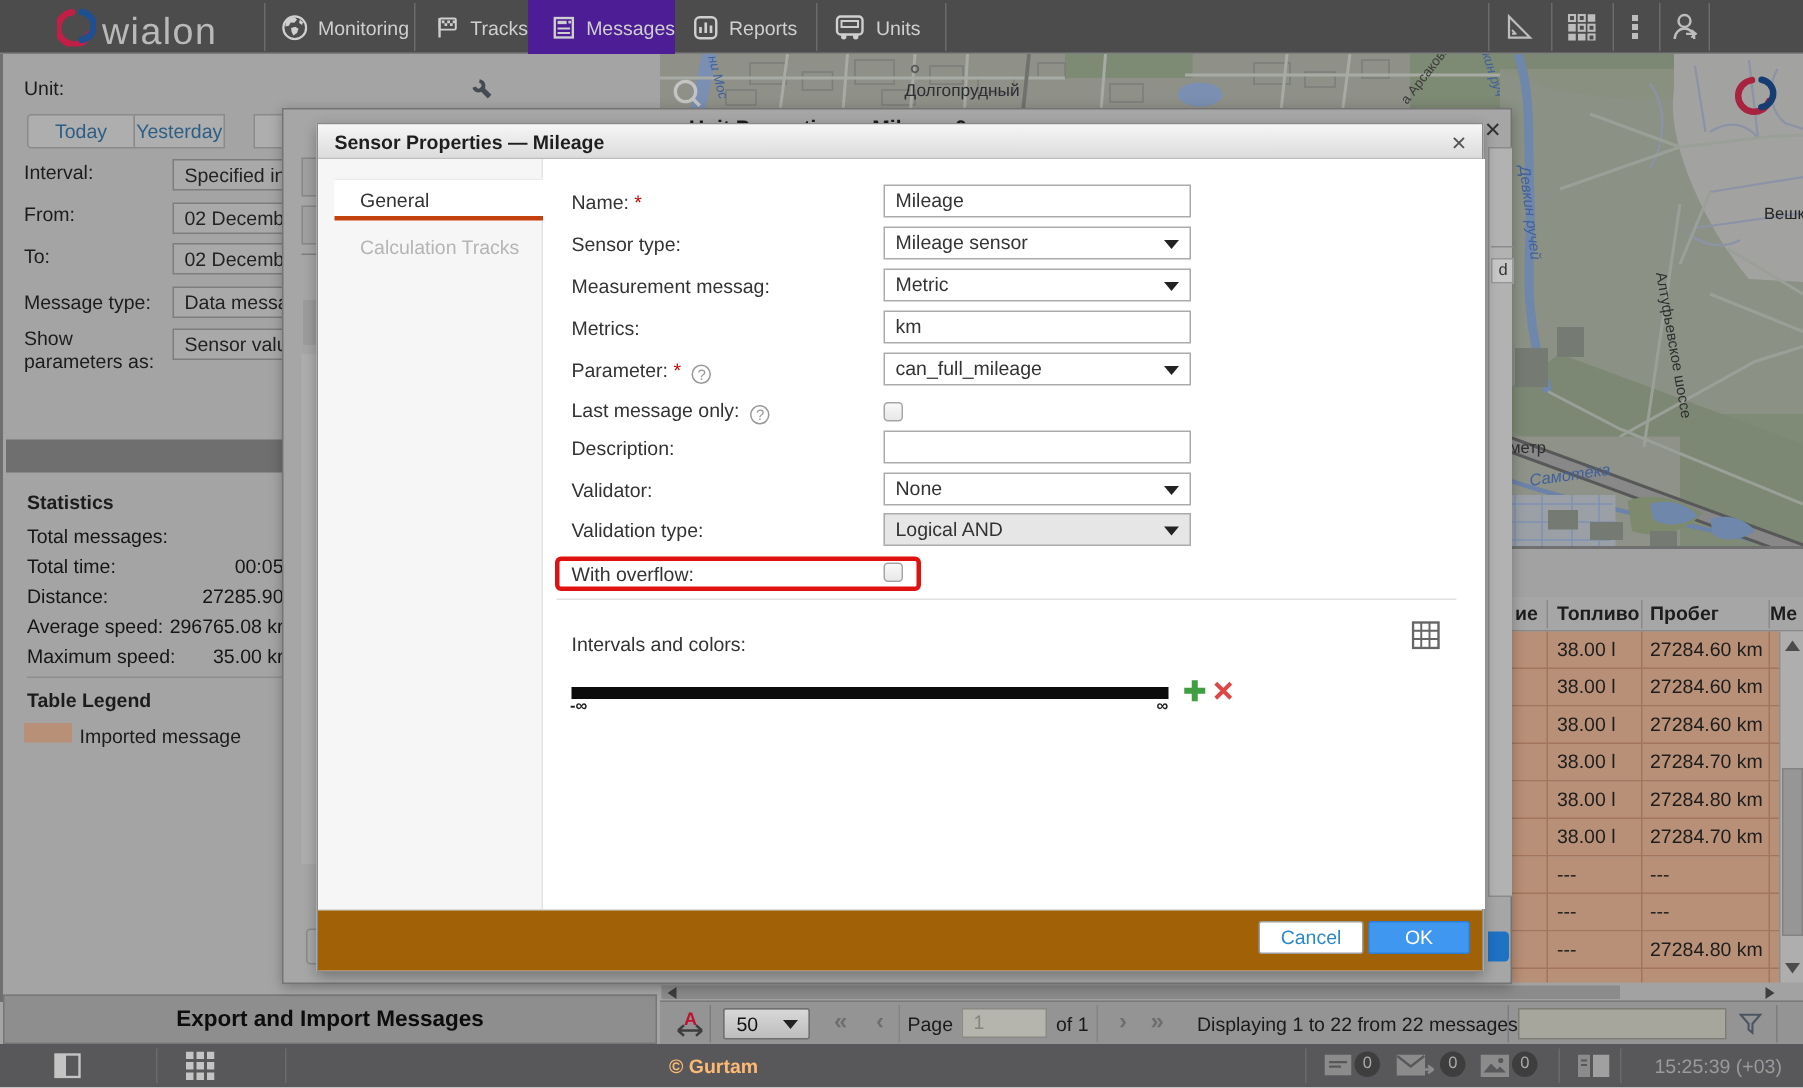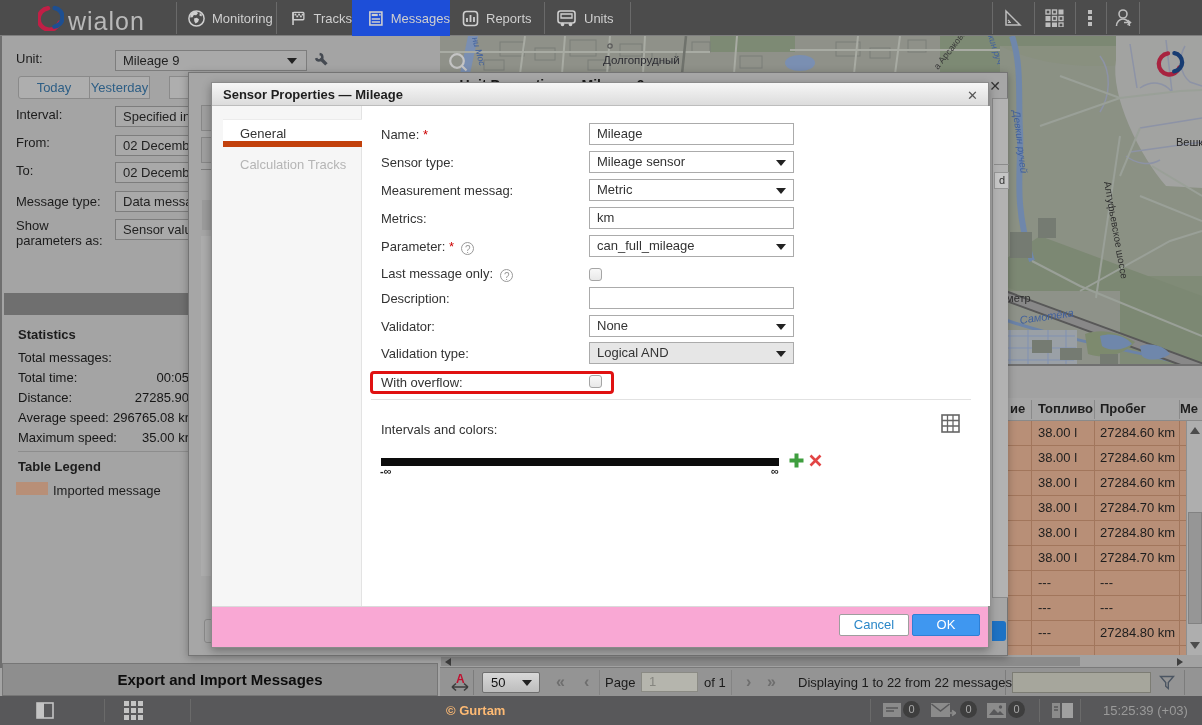--- a/index.html
+++ b/index.html
@@ -4,21 +4,21 @@
 <style>
 * { margin:0; padding:0; box-sizing:border-box; }
 html,body { width:1202px; height:725px; overflow:hidden; font-family:"Liberation Sans",sans-serif; }
 #app { position:relative; width:1202px; height:725px; background:#a4a4a4; }
 .abs { position:absolute; }
 
 
 #topbar { position:absolute; left:0; top:0; width:1202px; height:36px; background:#4c4c4c; border-bottom:1px solid #7e7e7e; }
 #topbar .sep { position:absolute; top:2px; width:1px; height:32px; background:#6a6a6a; }
 .tab { position:absolute; top:0; height:36px; display:flex; align-items:center; color:#cfcfcf; font-size:13px; }
-.tab.active { background:#1d4ed8; }
+.tab.active { background:#4c1d95; }
 #logo-wialon { position:absolute; left:68px; top:7px; color:#b9b9b9; font-size:25px; letter-spacing:1px; }
 
 
 #leftpanel { position:absolute; left:0; top:36px; width:440px; height:632px; background:#a4a4a4; border-left:2px solid #6f6f6f; }
 #leftpanel .lbl { position:absolute; color:#1c1c1c; font-size:13px; }
 .ctl { position:absolute; background:#a9a9a9; border:1px solid #7d7d7d; color:#222; font-size:13px; }
 .tabbtn { position:absolute; top:40px; height:23px; background:#aeaeae; border:1px solid #8a8a8a; color:#2d5e85; font-size:13px; text-align:center; line-height:21px; }
 #darkband { position:absolute; left:2px; top:257px; width:438px; height:22px; background:#6f6f6f; }
 .statrow { position:absolute; left:16px; width:171px; color:#161616; font-size:13px; }
 .statval { position:absolute; right:0; top:0; }
@@ -41,29 +41,29 @@
 
 
 #udialog { position:absolute; left:188px; top:72px; width:820px; height:584px; background:#a6a6a6; border:1px solid #747474; box-shadow:0 2px 8px rgba(0,0,0,0.28); }
 #udialog .title { position:absolute; left:-46px; top:4px; width:100%; text-align:center; color:#1b1b1b; font-weight:bold; font-size:14px; }
 
 
 #modal { position:absolute; left:211px; top:82px; width:778px; height:566px; background:#ffffff; border:1px solid #8a8a8a; box-shadow:0 3px 9px rgba(0,0,0,0.32); }
 #mtitle { position:absolute; left:0; top:0; width:776px; height:23px; background:linear-gradient(#f6f6f6,#dcdcdc); border-bottom:1px solid #bdbdbd; }
 #mtitle span { position:absolute; left:11px; top:4px; font-size:13px; font-weight:bold; color:#1e1e1e; }
 #msidebar { position:absolute; left:0; top:23px; width:150px; height:500px; background:#f6f6f6; border-right:1px solid #e3e3e3; }
-#tab-general { position:absolute; left:11px; top:13px; width:139px; height:28px; background:#ffffff; border-top:1px solid #ececec; border-bottom:6px solid #c2410c; font-size:13px; color:#333; line-height:27px; padding-left:17px; }
+#tab-general { position:absolute; left:11px; top:13px; width:139px; height:28px; background:#ffffff; border-top:1px solid #ececec; border-bottom:3px solid #c2410c; font-size:13px; color:#333; line-height:27px; padding-left:17px; }
 #tab-calc { position:absolute; left:28px; top:51px; font-size:13px; color:#b5b5b5; }
 .frow { position:absolute; left:169px; font-size:13px; color:#333; }
 .fld { position:absolute; left:377px; width:205px; height:22px; background:#fff; border:1px solid #ababab; font-size:13px; color:#333; line-height:20px; padding-left:7px; }
 .fld .arr { position:absolute; right:7px; top:8px; width:0; height:0; border-left:5px solid transparent; border-right:5px solid transparent; border-top:6px solid #222; }
 .red { color:#cc0000; }
 .qm { display:inline-block; width:13px; height:13px; border:1px solid #999; border-radius:50%; color:#999; font-size:10px; text-align:center; line-height:13px; vertical-align:-2px; }
 .cbx { position:absolute; left:377px; width:13px; height:13px; background:linear-gradient(#f8f8f8,#e8e8e8); border:1px solid #a5a5a5; border-radius:3px; }
-#mfooter { position:absolute; left:0; top:523px; width:776px; height:41px; background:#f9a8d4; border-top:1px solid #dadada; }
+#mfooter { position:absolute; left:0; top:523px; width:776px; height:41px; background:#a16207; border-top:1px solid #dadada; }
 .btn { position:absolute; top:7px; height:22px; font-size:13px; text-align:center; line-height:20px; border-radius:2px; }
 </style>
 </head>
 <body>
 <div id="app">
 
   <div id="topbar">
     <svg class="abs" style="left:38px;top:5px" width="26" height="26" viewBox="0 0 26 26">
       <path d="M10 3.2 A 10.8 10.8 0 1 0 21.6 17.6" fill="none" stroke="#c11f46" stroke-width="4.4" stroke-linecap="round"></path>
       <path d="M16.6 3.0 A 9.4 9.4 0 0 1 16.4 21.6" fill="none" stroke="#1d4f91" stroke-width="4.4" stroke-linecap="round"></path>
@@ -152,23 +152,20 @@
     <svg class="abs" style="left:1114px;top:8px" width="20" height="20" viewBox="0 0 20 20">
       <circle cx="9" cy="6" r="4" fill="none" stroke="#bdbdbd" stroke-width="1.6"></circle>
       <path d="M2.5 18c0-4 3-7 6.5-7s6.5 3 6.5 7" fill="none" stroke="#bdbdbd" stroke-width="1.6"></path>
       <path d="M10 14.5h6 M13.5 12l3 2.5-3 2.5" fill="none" stroke="#bdbdbd" stroke-width="1.5"></path>
     </svg>
     <div class="sep" style="left:1139px"></div>
   </div>
 
   <div id="leftpanel">
     <div class="lbl" style="left:14px;top:15px">Unit:</div>
-    <div class="ctl" style="left:113px;top:14px;width:192px;height:21px;line-height:19px;padding-left:7px">Mileage 9
-      <span style="position:absolute;right:9px;top:7px;width:0;height:0;border-left:5px solid transparent;border-right:5px solid transparent;border-top:6px solid #222"></span>
-    </div>
     <svg class="abs" style="left:312px;top:16px" width="15" height="15" viewBox="0 0 15 15">
       <path d="M5.6 2.0 A3.2 3.2 0 1 1 2.1 6.1" stroke="#454a52" stroke-width="2.5" fill="none"></path>
       <path d="M6.3 6.3 L12.4 12.4" stroke="#454a52" stroke-width="3.4"></path>
     </svg>
     <div class="tabbtn" style="left:16px;width:72px;border-radius:3px 0 0 3px">Today</div>
     <div class="tabbtn" style="left:87px;width:61px">Yesterday</div>
     <div class="tabbtn" style="left:167px;width:60px"></div>
     <div class="lbl" style="left:14px;top:71px">Interval:</div>
     <div class="ctl" style="left:113px;top:70px;width:100px;height:21px;line-height:19px;padding-left:7px">Specified inte</div>
     <div class="lbl" style="left:14px;top:99px">From:</div>

